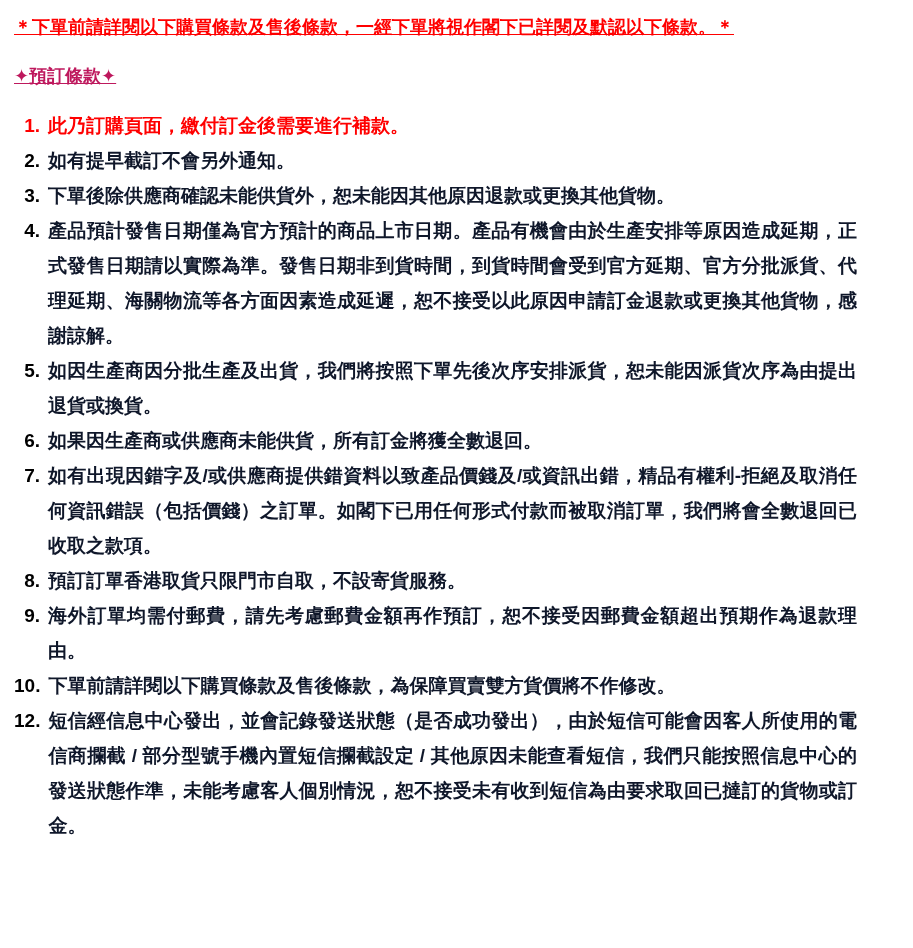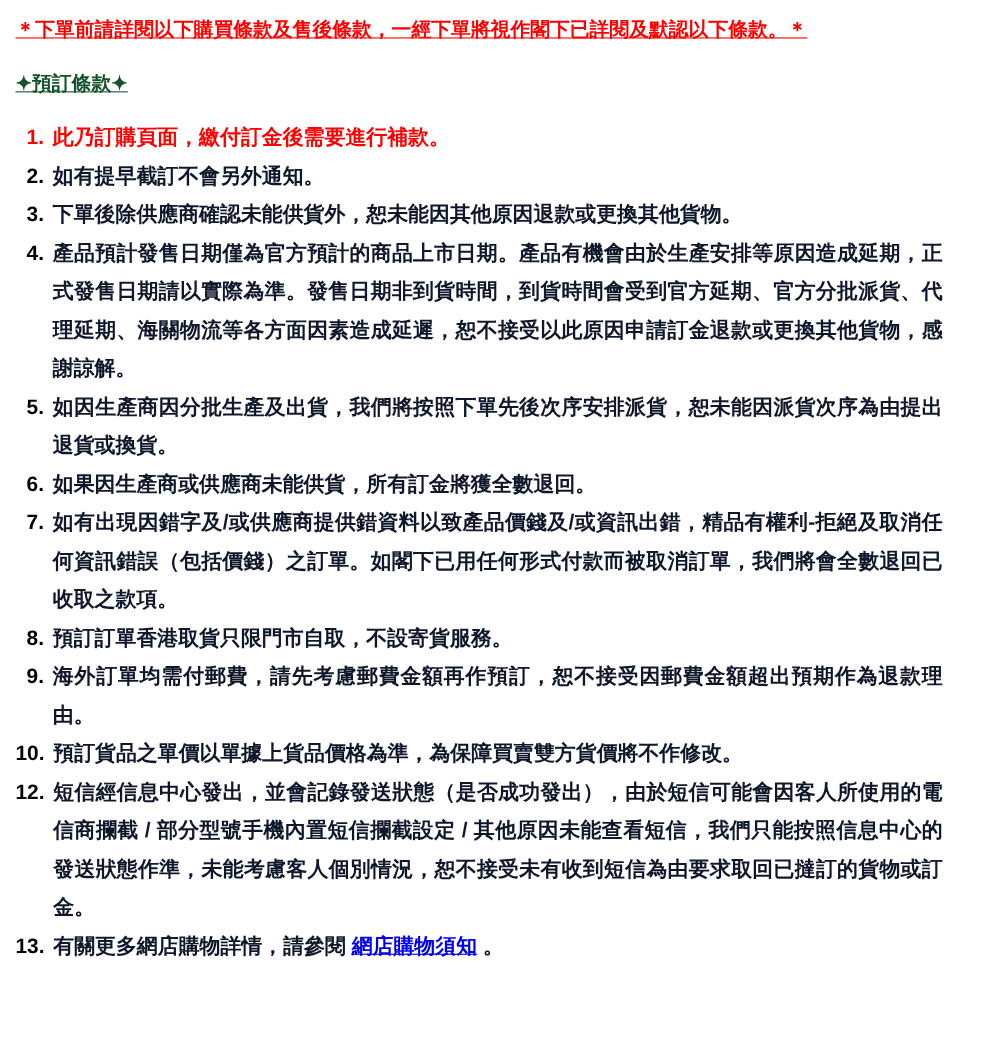--- a/index.html
+++ b/index.html
@@ -25,24 +25,23 @@
     line-height: 26px;
     font-weight: 700;
     color: #ff0000;
     text-decoration: underline;
   }
   .section-heading {
     margin: 0 0 20px 0;
     font-size: 18px;
     line-height: 24px;
     font-weight: 700;
-    color: #14532d;
+    color: #be185d;
     text-decoration: underline;
     display: inline-block;
-    font-family: Liberation Serif, serif;
   }
   .terms-list {
     margin: 0;
     padding: 0;
     list-style: none;
   }
   .term {
     display: flex;
     font-size: 19px;
     line-height: 35px;
@@ -109,24 +108,20 @@
       <li class="term">
         <span class="num">8.</span>
         <div class="body"><span class="seg normal">預訂訂單香港取貨只限門市自取，不設寄貨服務。</span></div>
       </li>
       <li class="term">
         <span class="num">9.</span>
         <div class="body"><span class="seg normal">海外訂單均需付郵費，請先考慮郵費金額再作預訂，恕不接受因郵費金額超出預期作為退款理由。</span></div>
       </li>
       <li class="term">
         <span class="num">10.</span>
-        <div class="body"><span class="seg normal">預訂貨品之單價以單據上貨品價格為準，為保障買賣雙方貨價將不作修改。</span></div>
+        <div class="body"><span class="seg normal">下單前請詳閱以下購買條款及售後條款，為保障買賣雙方貨價將不作修改。</span></div>
       </li>
       <li class="term">
         <span class="num">12.</span>
         <div class="body"><span class="seg normal">短信經信息中心發出，並會記錄發送狀態（是否成功發出），由於短信可能會因客人所使用的電信商攔截 / 部分型號手機內置短信攔截設定 / 其他原因未能查看短信，我們只能按照信息中心的發送狀態作準，未能考慮客人個別情況，恕不接受未有收到短信為由要求取回已撻訂的貨物或訂金。</span></div>
       </li>
-      <li class="term">
-        <span class="num">13.</span>
-        <div class="body"><span class="seg normal">有關更多網店購物詳情，請參閱 </span><a href="#" class="seg link">網店購物須知</a><span class="seg normal"> 。</span></div>
-      </li>
     </ol>
 </div>
 
 </body></html>

